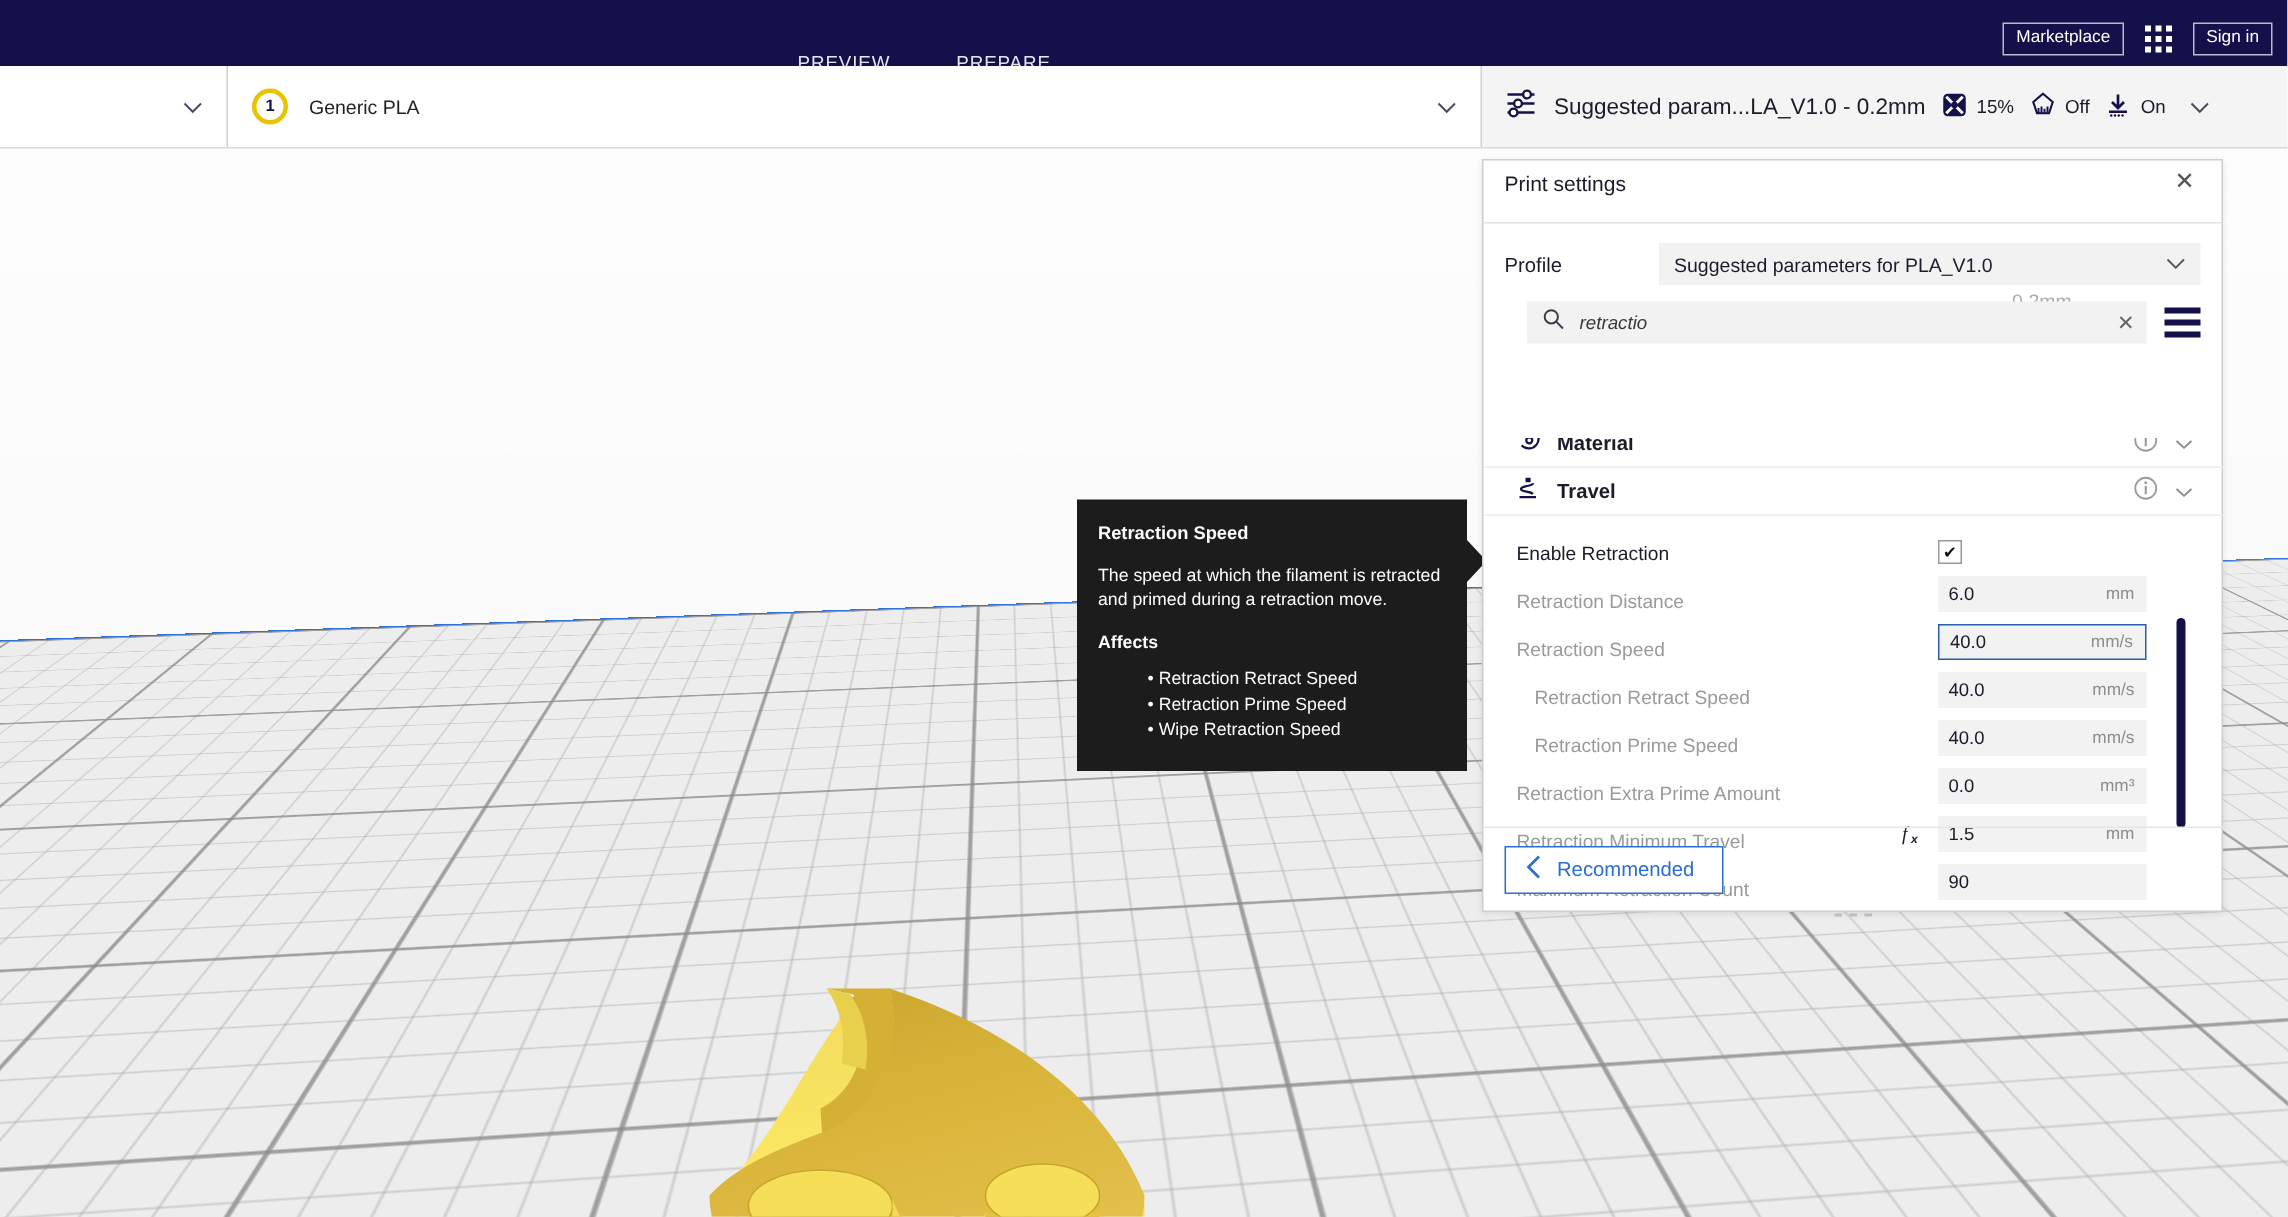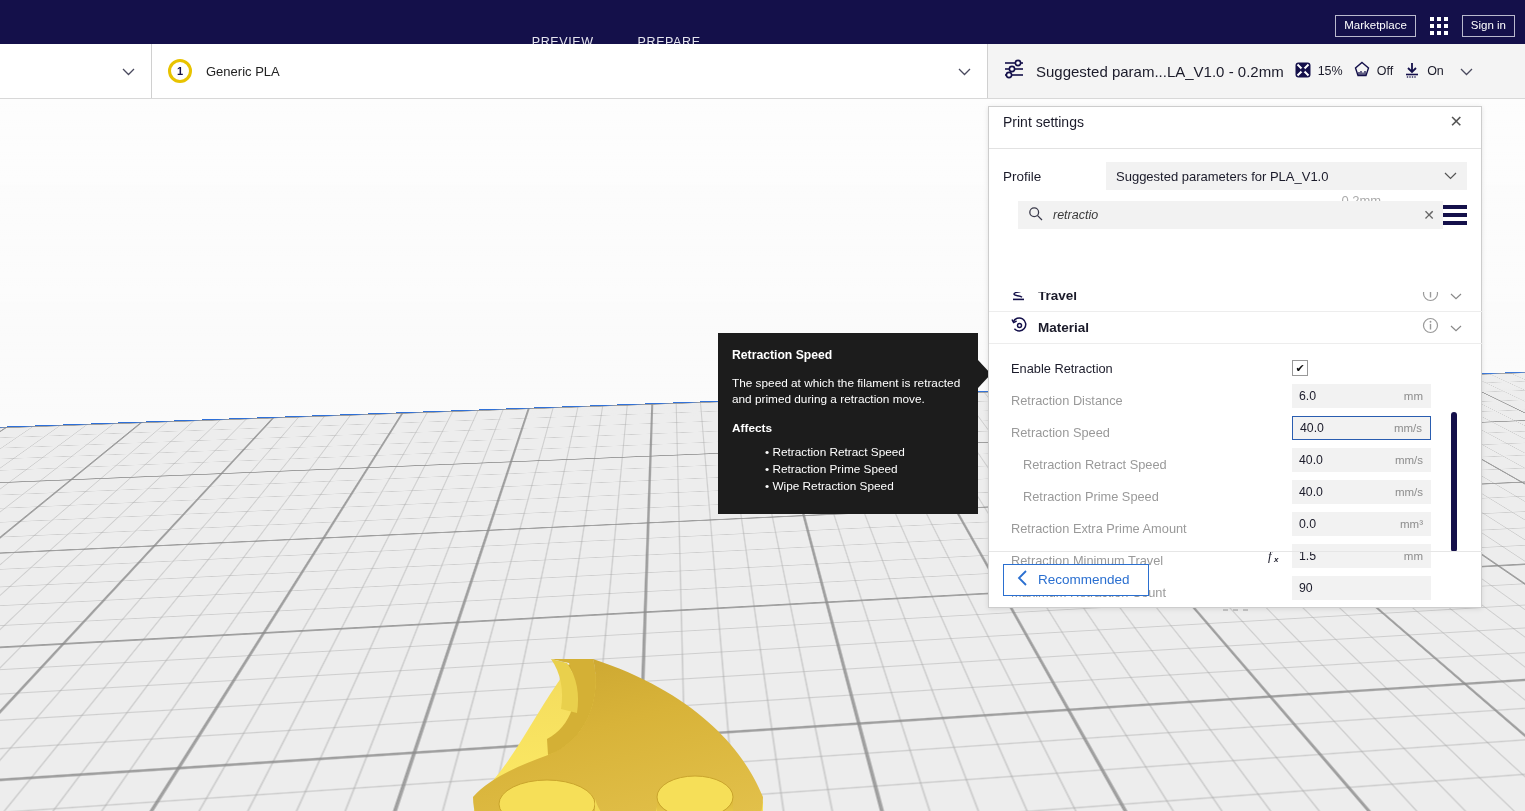--- a/index.html
+++ b/index.html
@@ -131,21 +131,21 @@
 
   .profile-row { display: flex; align-items: center; padding: 13px 14px 0 14px; }
   .profile-label { width: 103px; font-size: 13.5px; color: #1b1b2a; }
   .profile-box {
     flex: 1; height: 28px; background: #f2f2f2; display: flex; align-items: center;
     padding: 0 10px; font-size: 13px; color: #1b1b2a; cursor: pointer;
   }
   .profile-sub { color: #aaaaaa; margin-left: 5px; margin-top: 48px; }
   .profile-chev { margin-left: auto; color: #555; font-size: 12px; }
 
-  .search-row { display: flex; align-items: center; padding: 11px 14px 0 29px; }
+  .search-row { display: flex; align-items: center; gap: 12px; padding: 11px 14px 0 29px; }
   .search-box {
     flex: 1; height: 28px; background: #f2f2f2; display: flex; align-items: center;
     padding: 0 8px 0 10px; gap: 10px;
   }
   .search-input {
     flex: 1; border: none; background: transparent; outline: none;
     font-size: 12.5px; font-style: italic; color: #3a3a3a;
     font-family: "Liberation Sans", sans-serif;
   }
   .search-clear { color: #666; font-size: 14px; cursor: pointer; line-height: 1; }
@@ -433,63 +433,63 @@
           <i></i>
         </span>
     </div>
 
     <div class="settings-list">
       <div class="set-inner">
 
         <div class="cat-row">
           <span>
             <svg width="17" height="17" viewBox="0 0 17 17">
+              <path d="M2.2 5 A6.5 6.5 0 1 1 3.4 11.8" fill="none" stroke="#14104a" stroke-width="1.5"></path>
+              <circle cx="8.5" cy="8.5" r="2" fill="none" stroke="#14104a" stroke-width="1.5"></circle>
+              <path d="M1 2.5 L2.6 5.6 L5.6 4" fill="none" stroke="#14104a" stroke-width="1.5"></path>
+            </svg>
+          </span>
+          <span class="cat-name">Material</span>
+          <span class="cat-info">
+            <svg width="17" height="17" viewBox="0 0 17 17">
+              <circle cx="8.5" cy="8.5" r="7" fill="none" stroke="#9a9a9a" stroke-width="1.2"></circle>
+              <circle cx="8.5" cy="4.8" r="0.95" fill="#9a9a9a"></circle>
+              <rect x="7.8" y="6.9" width="1.4" height="5.6" fill="#9a9a9a"></rect>
+            </svg>
+          </span>
+          <span class="cat-chev">
+            <svg width="12" height="7" viewBox="0 0 12 7">
+                <path d="M1 1 L6 5.6 L11 1" fill="none" stroke="#888" stroke-width="1.2"></path>
+              </svg>
+          </span>
+        </div>
+
+        <div class="cat-row">
+          <span>
+            <svg width="17" height="17" viewBox="0 0 17 17">
               <rect x="6" y="1.5" width="3.4" height="3" fill="#14104a"></rect>
               <path d="M11 5.2 C11 7.4 3 6.6 3 9 C3 11 9 10.4 11 12.2" fill="none" stroke="#14104a" stroke-width="1.5"></path>
               <line x1="2" y1="14.4" x2="13" y2="14.4" stroke="#14104a" stroke-width="1.6"></line>
             </svg>
           </span>
           <span class="cat-name">Travel</span>
           <span class="cat-info">
             <svg width="17" height="17" viewBox="0 0 17 17">
               <circle cx="8.5" cy="8.5" r="7" fill="none" stroke="#9a9a9a" stroke-width="1.2"></circle>
               <circle cx="8.5" cy="4.8" r="0.95" fill="#9a9a9a"></circle>
               <rect x="7.8" y="6.9" width="1.4" height="5.6" fill="#9a9a9a"></rect>
             </svg>
           </span>
           <span class="cat-chev">
             <svg width="12" height="7" viewBox="0 0 12 7">
                 <path d="M1 1 L6 5.6 L11 1" fill="none" stroke="#888" stroke-width="1.2"></path>
               </svg>
           </span>
         </div>
 
-        <div class="cat-row">
-          <span>
-            <svg width="17" height="17" viewBox="0 0 17 17">
-              <path d="M2.2 5 A6.5 6.5 0 1 1 3.4 11.8" fill="none" stroke="#14104a" stroke-width="1.5"></path>
-              <circle cx="8.5" cy="8.5" r="2" fill="none" stroke="#14104a" stroke-width="1.5"></circle>
-              <path d="M1 2.5 L2.6 5.6 L5.6 4" fill="none" stroke="#14104a" stroke-width="1.5"></path>
-            </svg>
-          </span>
-          <span class="cat-name">Material</span>
-          <span class="cat-info">
-            <svg width="17" height="17" viewBox="0 0 17 17">
-              <circle cx="8.5" cy="8.5" r="7" fill="none" stroke="#9a9a9a" stroke-width="1.2"></circle>
-              <circle cx="8.5" cy="4.8" r="0.95" fill="#9a9a9a"></circle>
-              <rect x="7.8" y="6.9" width="1.4" height="5.6" fill="#9a9a9a"></rect>
-            </svg>
-          </span>
-          <span class="cat-chev">
-            <svg width="12" height="7" viewBox="0 0 12 7">
-                <path d="M1 1 L6 5.6 L11 1" fill="none" stroke="#888" stroke-width="1.2"></path>
-              </svg>
-          </span>
-        </div>
-
         <div class="set-row">
           <span class="set-label strong">Enable Retraction</span>
           <span class="cb-holder">
             <span class="checkbox">✔</span>
           </span>
         </div>
 
         <div class="set-row">
           <span class="set-label">Retraction Distance</span>
           <span class="set-value">

